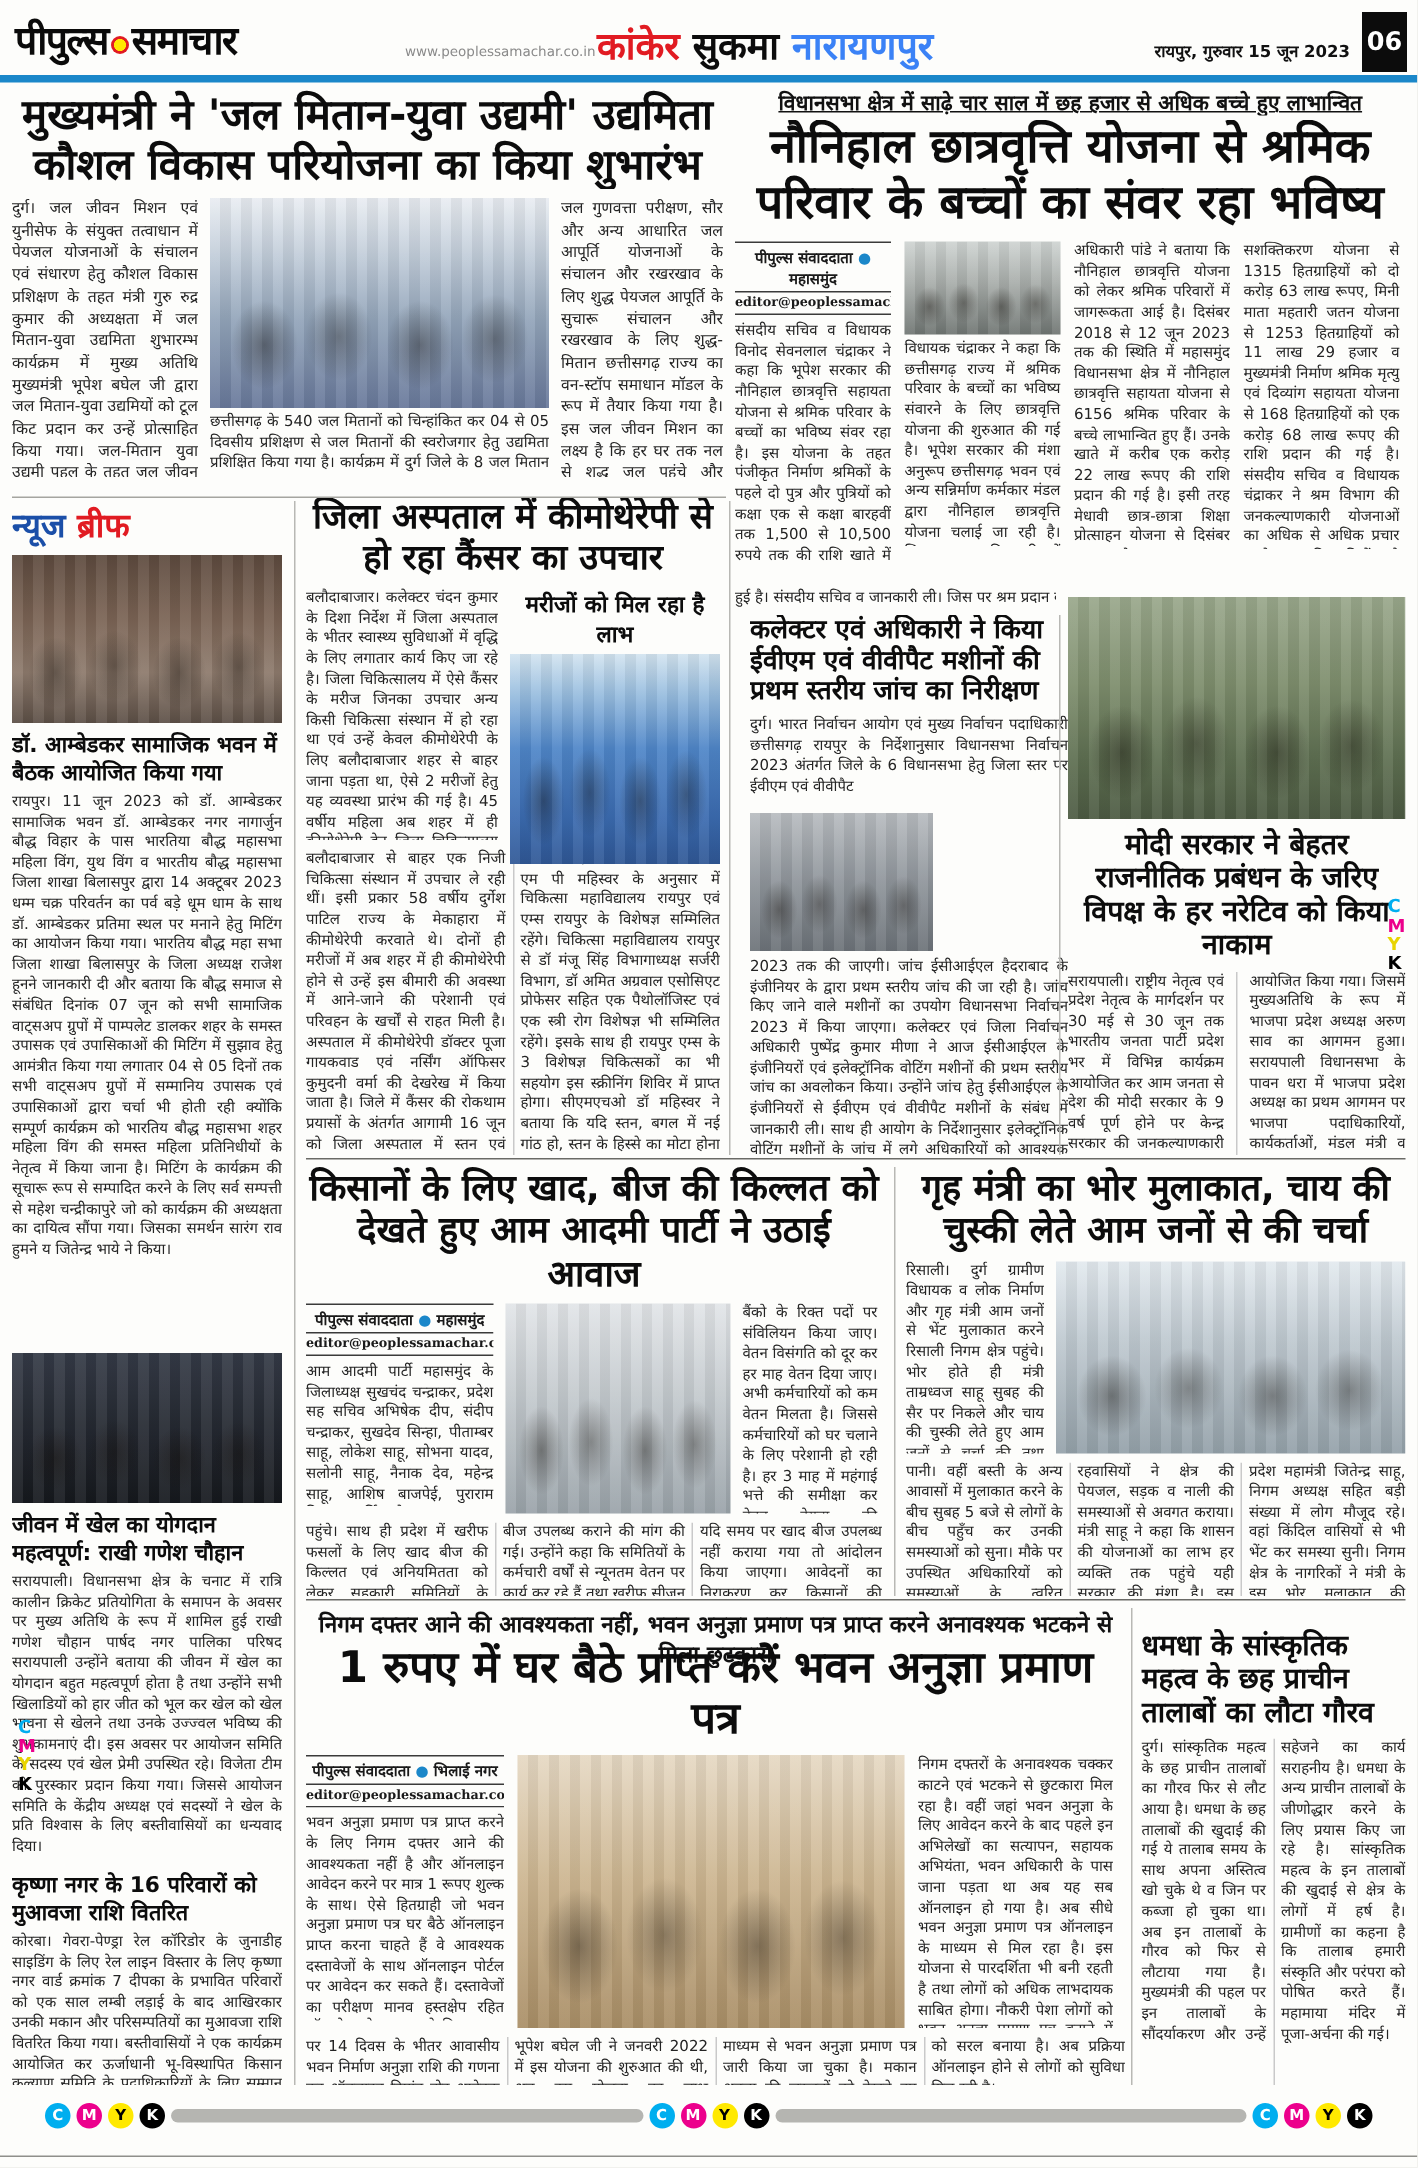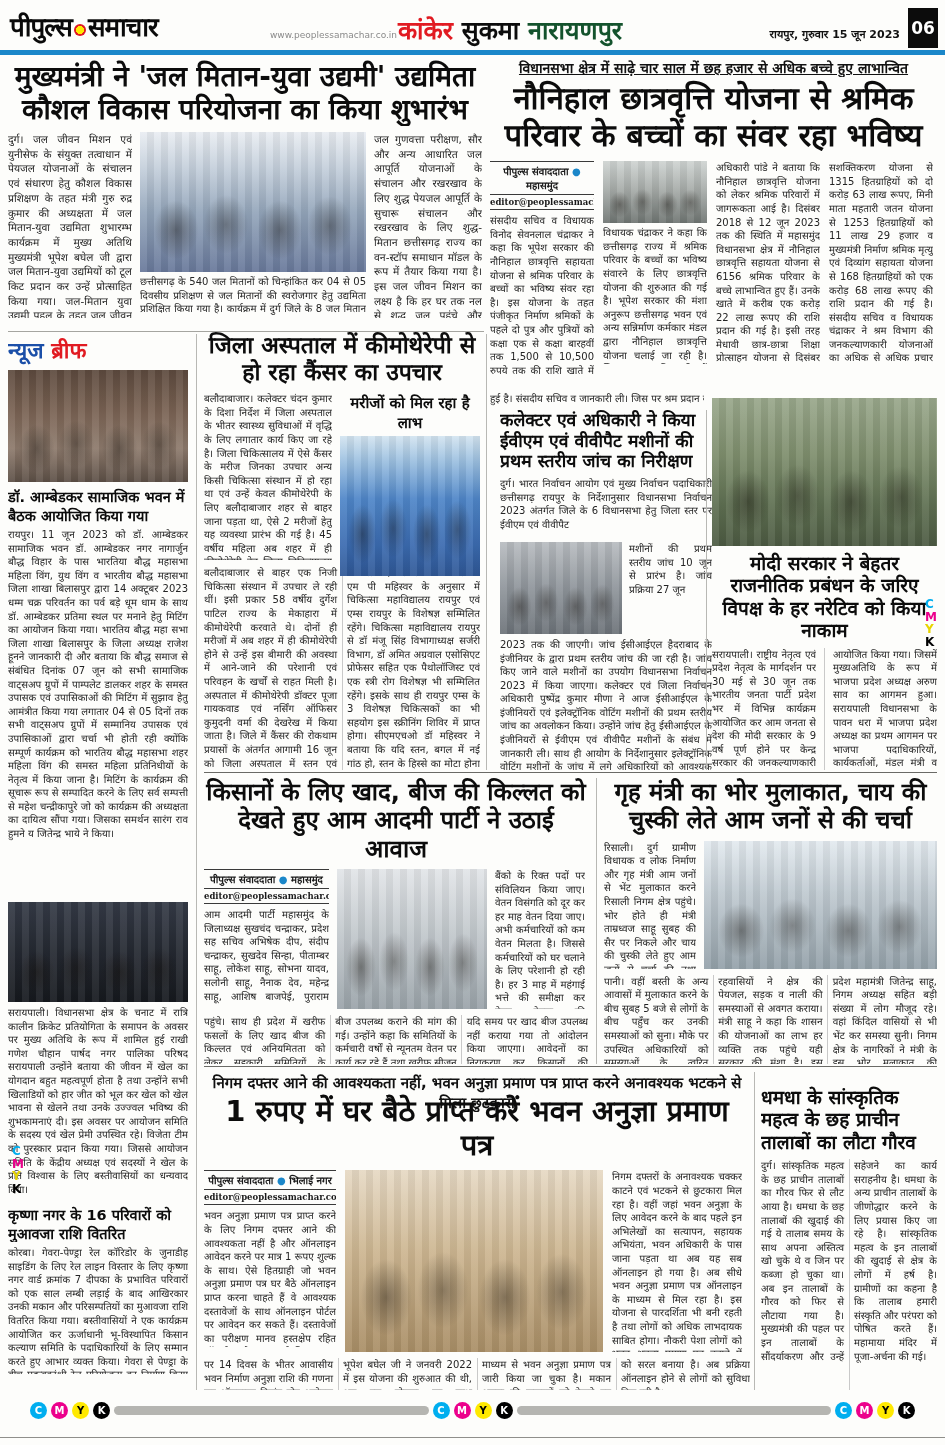--- a/index.html
+++ b/index.html
@@ -52,21 +52,21 @@
 
   <div class="abs" style="left:10px;top:8px;width:250px;">
     <span style="font-size:26px;font-weight:bold;color:#0a0a0a;letter-spacing:-1px;">
       <span>पीपुल्स</span><span class="abs" style="position:static;display:inline-block;width:12px;height:12px;border-radius:50%;background:radial-gradient(circle,#ffe900 0 45%,#e11b22 50% 100%);margin:0 2px;"></span><span>समाचार</span>
     </span>
   </div>
   <div class="abs" style="left:270px;top:30px;font-size:9px;color:#8a8a8a;">www.peoplessamachar.co.in</div>
   <div class="abs" style="left:300px;top:12px;width:420px;text-align:center;font-size:25px;font-weight:bold;white-space:nowrap;">
     <span style="color:#e11b22;">कांकेर</span>
     <span style="color:#0c0c0c;font-family:Liberation Mono, monospace;">सुकमा</span>
-    <span style="color:#14532d;">नारायणपुर</span>
+    <span style="color:#3b82f6;">नारायणपुर</span>
   </div>
   <div class="abs" style="left:760px;top:26px;width:140px;text-align:right;font-size:11px;font-weight:bold;color:#111;">रायपुर, गुरुवार 15 जून 2023</div>
   <div class="abs" style="left:908px;top:8px;width:30px;height:40px;background:#0c0c0c;color:#fff;display:flex;align-items:center;justify-content:center;font-size:17px;font-weight:bold;">06</div>
   <div class="abs" style="left:0;top:50px;width:945px;height:5px;background:#1b87c9;"></div>
 
   <div class="abs" style="left:8px;top:60px;width:474px;height:270px;overflow:hidden;">
     <div class="headline" style="font-size:28px;">मुख्यमंत्री ने 'जल मितान-युवा उद्यमी' उद्यमिता कौशल विकास परियोजना का किया शुभारंभ</div>
     <div style="display:flex;gap:8px;margin-top:6px;height:186px;">
       <div class="body-text" style="width:124px;">दुर्ग। जल जीवन मिशन एवं युनीसेफ के संयुक्त तत्वाधान में पेयजल योजनाओं के संचालन एवं संधारण हेतु कौशल विकास प्रशिक्षण के तहत मंत्री गुरु रुद्र कुमार की अध्यक्षता में जल मितान-युवा उद्यमिता शुभारम्भ कार्यक्रम में मुख्य अतिथि मुख्यमंत्री भूपेश बघेल जी द्वारा जल मितान-युवा उद्यमियों को टूल किट प्रदान कर उन्हें प्रोत्साहित किया गया। जल-मितान युवा उद्यमी पहल के तहत जल जीवन मिशन के हस्तक्षेपों में सहयोग के लिए अभी तक</div>
       <div style="width:226px;">
@@ -102,20 +102,21 @@
   <div class="vrule" style="left:196px;top:334px;height:1056px;"></div>
   <div class="abs" style="left:8px;top:334px;width:180px;height:1056px;overflow:hidden;">
     <div style="font-size:22px;font-weight:bold;">
       <span style="color:#1b4fa8;">न्यूज</span>
       <span style="color:#e11b22;">ब्रीफ</span>
     </div>
     <div class="photo ph-brief1" style="width:180px;height:112px;margin-top:6px;"></div>
     <div class="brief-title" style="margin-top:6px;height:36px;">डॉ. आम्बेडकर सामाजिक भवन में बैठक आयोजित किया गया</div>
     <div class="body-text small-text" style="margin-top:4px;height:366px;">रायपुर। 11 जून 2023 को डॉ. आम्बेडकर सामाजिक भवन डॉ. आम्बेडकर नगर नागार्जुन बौद्ध विहार के पास भारतिया बौद्ध महासभा महिला विंग, युथ विंग व भारतीय बौद्ध महासभा जिला शाखा बिलासपुर द्वारा 14 अक्टूबर 2023 धम्म चक्र परिवर्तन का पर्व बड़े धूम धाम के साथ डॉ. आम्बेडकर प्रतिमा स्थल पर मनाने हेतु मिटिंग का आयोजन किया गया। भारतिय बौद्ध महा सभा जिला शाखा बिलासपुर के जिला अध्यक्ष राजेश हूनने जानकारी दी और बताया कि बौद्ध समाज से संबंधित दिनांक 07 जून को सभी सामाजिक वाट्सअप ग्रुपों में पाम्पलेट डालकर शहर के समस्त उपासक एवं उपासिकाओं की मिटिंग में सुझाव हेतु आमंत्रीत किया गया लगातार 04 से 05 दिनों तक सभी वाट्सअप ग्रुपों में सम्मानिय उपासक एवं उपासिकाओं द्वारा चर्चा भी होती रही क्योंकि सम्पूर्ण कार्यक्रम को भारतिय बौद्ध महासभा शहर महिला विंग की समस्त महिला प्रतिनिधीयों के नेतृत्व में किया जाना है। मिटिंग के कार्यक्रम की सूचारू रूप से सम्पादित करने के लिए सर्व सम्पत्ती से महेश चन्द्रीकापुरे जो को कार्यक्रम की अध्यक्षता का दायित्व सौंपा गया। जिसका समर्थन सारंग राव हुमने य जितेन्द्र भाये ने किया।</div>
     <div class="photo ph-brief2" style="width:180px;height:100px;margin-top:8px;"></div>
+    <div class="brief-title" style="margin-top:6px;height:36px;">जीवन में खेल का योगदान महत्वपूर्ण: राखी गणेश चौहान</div>
     <div class="body-text small-text" style="margin-top:4px;height:190px;">सरायपाली। विधानसभा क्षेत्र के चनाट में रात्रि कालीन क्रिकेट प्रतियोगिता के समापन के अवसर पर मुख्य अतिथि के रूप में शामिल हुई राखी गणेश चौहान पार्षद नगर पालिका परिषद सरायपाली उन्होंने बताया की जीवन में खेल का योगदान बहुत महत्वपूर्ण होता है तथा उन्होंने सभी खिलाडियों को हार जीत को भूल कर खेल को खेल भावना से खेलने तथा उनके उज्ज्वल भविष्य की शुभकामनाएं दी। इस अवसर पर आयोजन समिति के सदस्य एवं खेल प्रेमी उपस्थित रहे। विजेता टीम को पुरस्कार प्रदान किया गया। जिससे आयोजन समिति के केंद्रीय अध्यक्ष एवं सदस्यों ने खेल के प्रति विश्वास के लिए बस्तीवासियों का धन्यवाद दिया।</div>
     <div class="brief-title" style="margin-top:10px;height:36px;">कृष्णा नगर के 16 परिवारों को मुआवजा राशि वितरित</div>
     <div class="body-text small-text" style="margin-top:4px;height:128px;">कोरबा। गेवरा-पेण्ड्रा रेल कॉरिडोर के जुनाडीह साइडिंग के लिए रेल लाइन विस्तार के लिए कृष्णा नगर वार्ड क्रमांक 7 दीपका के प्रभावित परिवारों को एक साल लम्बी लड़ाई के बाद आखिरकार उनकी मकान और परिसम्पतियों का मुआवजा राशि वितरित किया गया। बस्तीवासियों ने एक कार्यक्रम आयोजित कर ऊर्जाधानी भू-विस्थापित किसान कल्याण समिति के पदाधिकारियों के लिए सम्मान करते हुए आभार व्यक्त किया। गेवरा से पेण्ड्रा के बीच महत्वकांक्षी रेल परियोजना का निर्माण किया जा रहा है तथा इस रेल लाइन से गेवरा व दीपका क्षेत्र से कोयला ढुलाई के लिए जुनाडीह सइडिंग के बीच रेल लाइन का विस्तार किया जा रहा है जिसमे कृष्णा नगर के 16 परिवार के लोगो को उनकी परिसम्पत्ति का मुआवजा नहीं दिया जा रहा था जनप्रतिनिधियों और अधिकारियों से परिवार इस हक के लिए मुलाकात करते रहे। सचून कुलदीप ने संगठन के प्रति विश्वास के लिए बस्तीवासियों का धन्यवाद दिया।</div>
   </div>
 
   <div class="vrule" style="left:486px;top:334px;height:436px;"></div>
   <div class="abs" style="left:204px;top:332px;width:276px;height:438px;overflow:hidden;">
     <div class="headline" style="font-size:23px;">जिला अस्पताल में कीमोथेरेपी से हो रहा कैंसर का उपचार</div>
     <div style="display:flex;gap:8px;margin-top:6px;height:168px;">
       <div class="body-text small-text" style="width:128px;">बलौदाबाजार। कलेक्टर चंदन कुमार के दिशा निर्देश में जिला अस्पताल के भीतर स्वास्थ्य सुविधाओं में वृद्धि के लिए लगातार कार्य किए जा रहे है। जिला चिकित्सालय में ऐसे कैंसर के मरीज जिनका उपचार अन्य किसी चिकित्सा संस्थान में हो रहा था एवं उन्हें केवल कीमोथेरेपी के लिए बलौदाबाजार शहर से बाहर जाना पड़ता था, ऐसे 2 मरीजों हेतु यह व्यवस्था प्रारंभ की गई है। 45 वर्षीय महिला अब शहर में ही कीमोथेरेपी हेतु जिला चिकित्सालय आ रही हैं, पूर्व में वे</div>
@@ -125,21 +126,20 @@
       </div>
     </div>
     <div class="body-text small-text cols2" style="margin-top:6px;height:250px;">बलौदाबाजार से बाहर एक निजी चिकित्सा संस्थान में उपचार ले रही थीं। इसी प्रकार 58 वर्षीय दुर्गेश पाटिल राज्य के मेकाहारा में कीमोथेरेपी करवाते थे। दोनों ही मरीजों में अब शहर में ही कीमोथेरेपी होने से उन्हें इस बीमारी की अवस्था में आने-जाने की परेशानी एवं परिवहन के खर्चों से राहत मिली है। अस्पताल में कीमोथेरेपी डॉक्टर पूजा गायकवाड एवं नर्सिंग ऑफिसर कुमुदनी वर्मा की देखरेख में किया जाता है। जिले में कैंसर की रोकथाम प्रयासों के अंतर्गत आगामी 16 जून को जिला अस्पताल में स्तन एवं गर्भाशय के कैंसर की जांच हेतु एक बड़े शिविर का आयोजन भी किया जा रहा है। शिविर के लिए मुख्य चिकित्सा एवं स्वास्थ्य अधिकारी डॉ एम पी महिस्वर के अनुसार में चिकित्सा महाविद्यालय रायपुर एवं एम्स रायपुर के विशेषज्ञ सम्मिलित रहेंगे। चिकित्सा महाविद्यालय रायपुर से डॉ मंजू सिंह विभागाध्यक्ष सर्जरी विभाग, डॉ अमित अग्रवाल एसोसिएट प्रोफेसर सहित एक पैथोलॉजिस्ट एवं एक स्त्री रोग विशेषज्ञ भी सम्मिलित रहेंगे। इसके साथ ही रायपुर एम्स के 3 विशेषज्ञ चिकित्सकों का भी सहयोग इस स्क्रीनिंग शिविर में प्राप्त होगा। सीएमएचओ डॉ महिस्वर ने बताया कि यदि स्तन, बगल में नई गांठ हो, स्तन के हिस्से का मोटा होना या सूजन होना, निप्पल क्षेत्र में दर्द, रक्त सहित स्तन के दूध के अलावा अन्य निप्पल डिस्चार्ज, स्तन के आकार में कोई परिवर्तन, स्तन के किसी भी क्षेत्र में दर्द यदि है तो यह स्तन कैंसर के लक्षण हो सकते हैं।</div>
   </div>
 
   <div class="abs" style="left:500px;top:410px;width:212px;height:360px;overflow:hidden;">
     <div class="headline" style="font-size:17.5px;text-align:left;">कलेक्टर एवं अधिकारी ने किया ईवीएम एवं वीवीपैट मशीनों की प्रथम स्तरीय जांच का निरीक्षण</div>
     <div class="body-text small-text" style="margin-top:5px;height:62px;">दुर्ग। भारत निर्वाचन आयोग एवं मुख्य निर्वाचन पदाधिकारी छत्तीसगढ़ रायपुर के निर्देशानुसार विधानसभा निर्वाचन 2023 अंतर्गत जिले के 6 विधानसभा हेतु जिला स्तर पर ईवीएम एवं वीवीपैट</div>
     <div style="display:flex;gap:7px;margin-top:3px;height:92px;">
       <div class="photo ph-evm" style="width:122px;height:92px;"></div>
-      <div class="body-text small-text" style="width:83px;">मशीनों की प्रथम स्तरीय जांच 10 जून से प्रारंभ है। जांच प्रक्रिया 27 जून</div>
     </div>
     <div class="body-text small-text" style="margin-top:4px;height:175px;">2023 तक की जाएगी। जांच ईसीआईएल हैदराबाद के इंजीनियर के द्वारा प्रथम स्तरीय जांच की जा रही है। जांच किए जाने वाले मशीनों का उपयोग विधानसभा निर्वाचन 2023 में किया जाएगा। कलेक्टर एवं जिला निर्वाचन अधिकारी पुष्पेंद्र कुमार मीणा ने आज ईसीआईएल के इंजीनियरों एवं इलेक्ट्रॉनिक वोटिंग मशीनों की प्रथम स्तरीय जांच का अवलोकन किया। उन्होंने जांच हेतु ईसीआईएल के इंजीनियरों से ईवीएम एवं वीवीपैट मशीनों के संबंध में जानकारी ली। साथ ही आयोग के निर्देशानुसार इलेक्ट्रॉनिक वोटिंग मशीनों के जांच में लगे अधिकारियों को आवश्यक निर्देश दिए। इस अवसर पर उप जिला निर्वाचन अधिकारी बी.के.दुबे एवं जांच कार्य में सम्बद्ध डिप्टी कलेक्टर सहित अन्य अधिकारियों की मौजूद थे।</div>
   </div>
 
   <div class="vrule" style="left:706px;top:410px;height:360px;"></div>
   <div class="abs" style="left:712px;top:398px;width:225px;height:372px;overflow:hidden;">
     <div class="photo ph-modi" style="width:225px;height:148px;"></div>
     <div class="headline" style="font-size:19px;margin-top:6px;">मोदी सरकार ने बेहतर राजनीतिक प्रबंधन के जरिए विपक्ष के हर नरेटिव को किया नाकाम</div>
     <div style="display:flex;gap:8px;margin-top:6px;height:150px;">
       <div class="body-text small-text" style="width:108px;">सरायपाली। राष्ट्रीय नेतृत्व एवं प्रदेश नेतृत्व के मार्गदर्शन पर 30 मई से 30 जून तक भारतीय जनता पार्टी प्रदेश भर में विभिन्न कार्यक्रम आयोजित कर आम जनता से देश की मोदी सरकार के 9 वर्ष पूर्ण होने पर केन्द्र सरकार की जनकल्याणकारी योजनाओं से अवगत कराने एवं राज्य के भूपेश बघेल सरकार की विफलताओं को उजागर करते हुए ग्राम स्तर तक जिला भाजपा द्वारा जन संपर्क के इस मुहिम में आयोजनों ने भूपेश सरकार को घेरा।</div>

